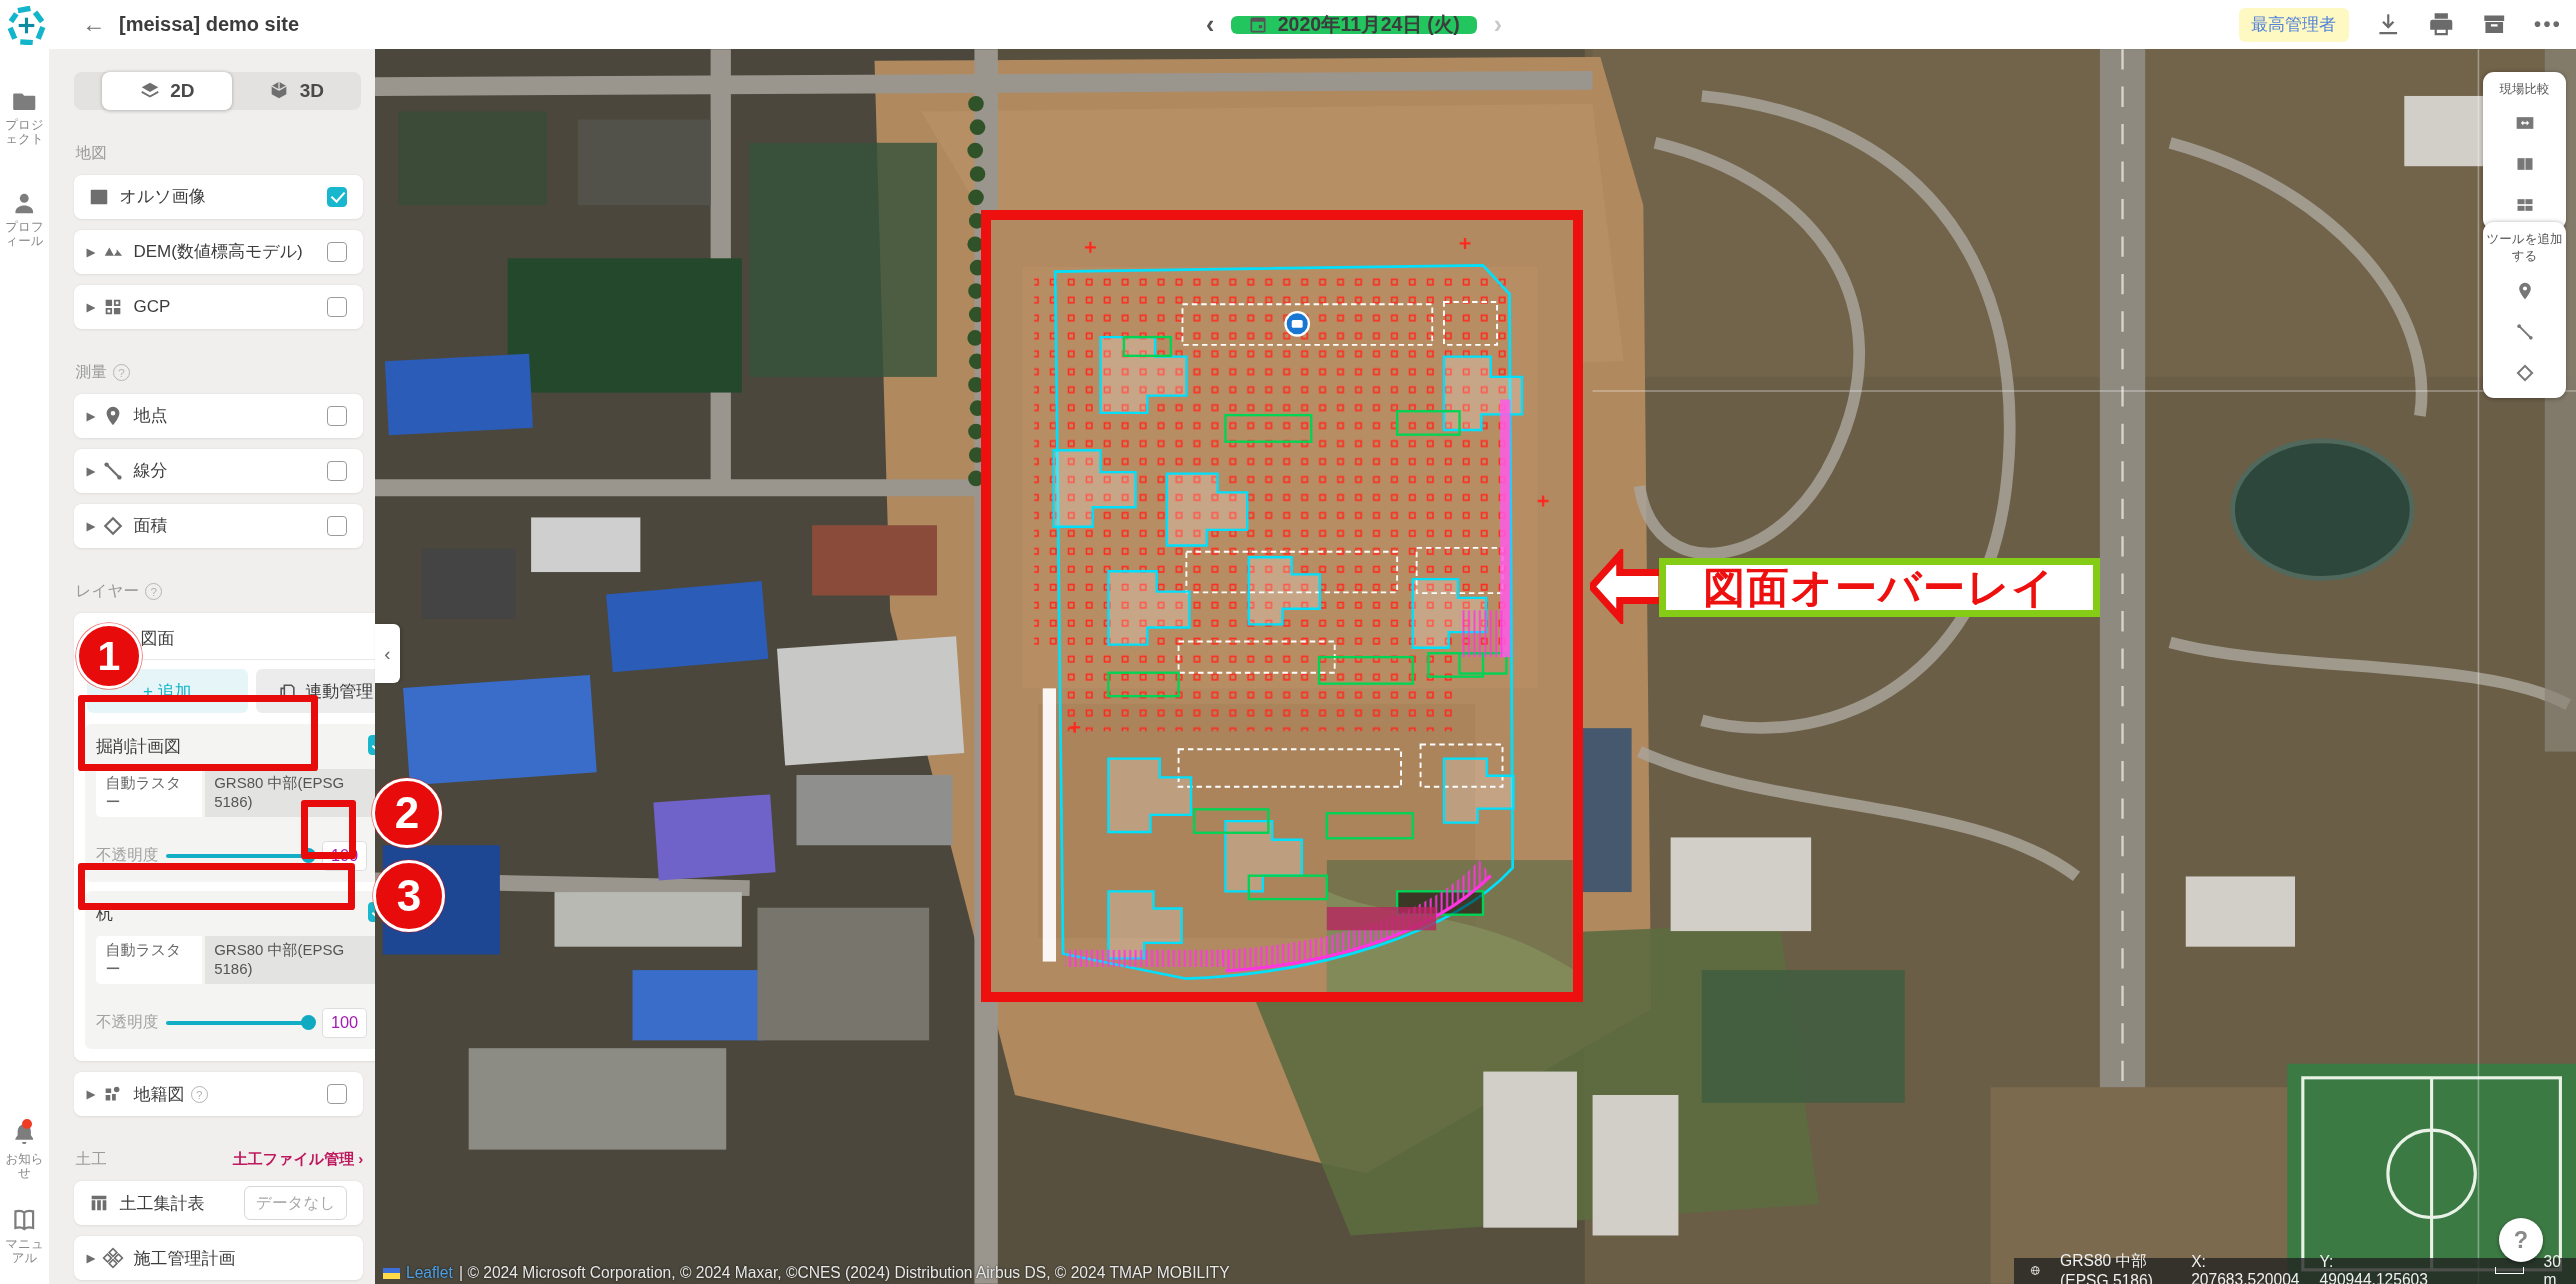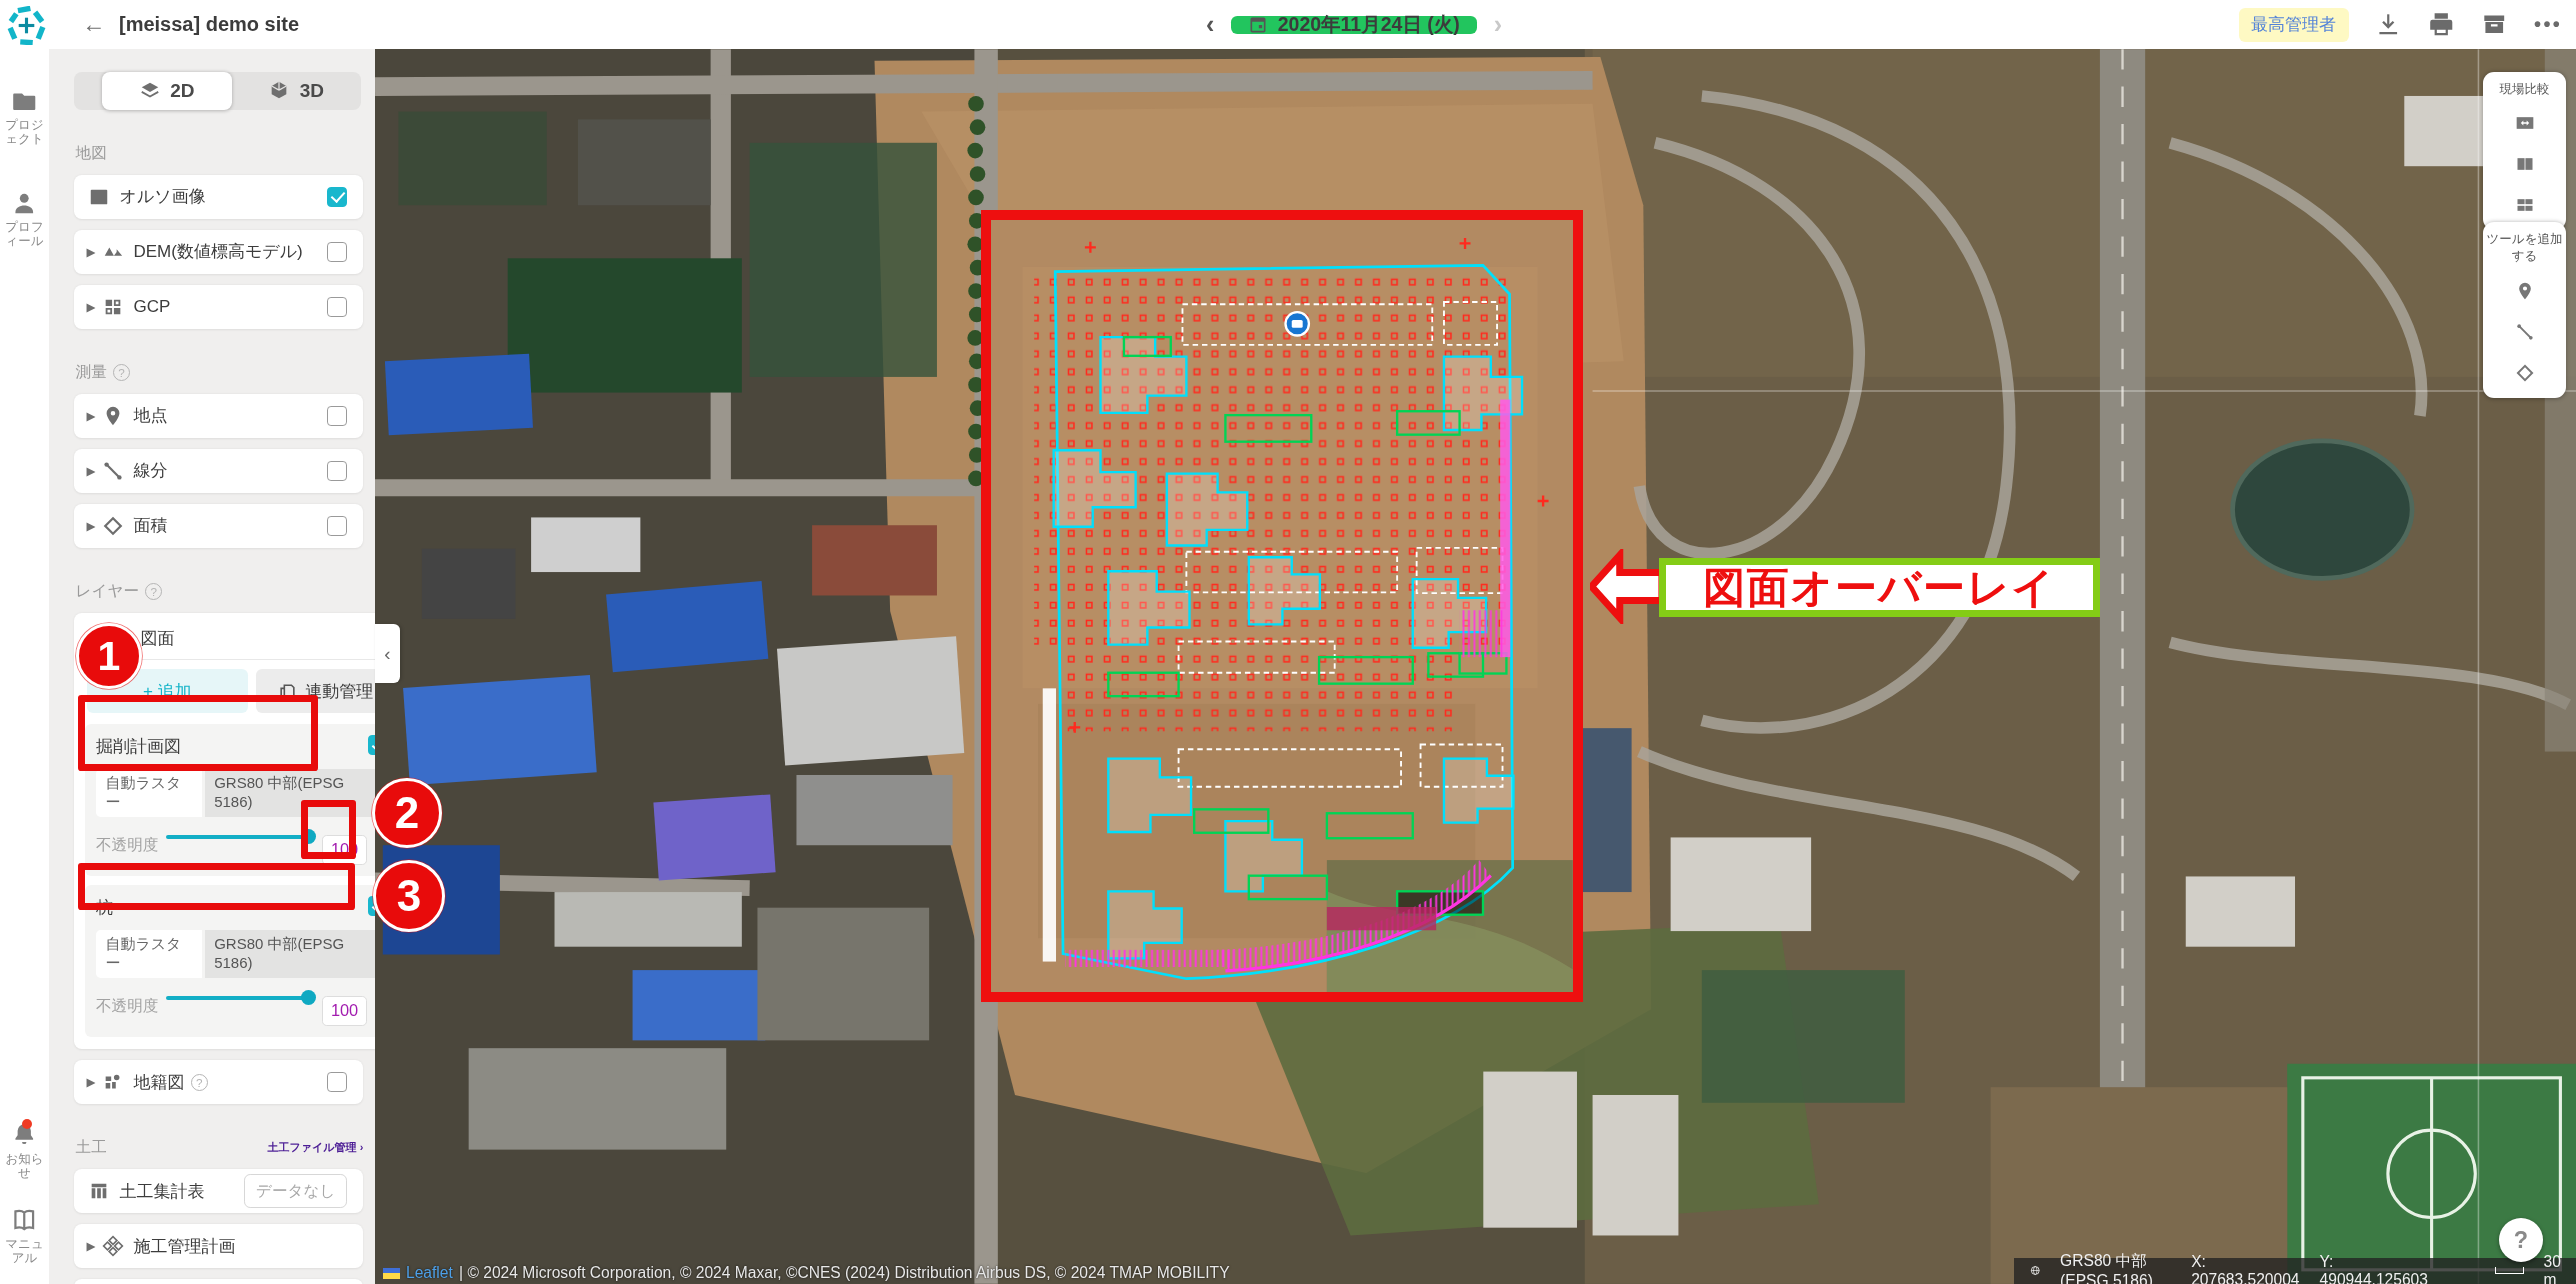--- a/index.html
+++ b/index.html
@@ -49,29 +49,29 @@
   .bc-btns { display:flex; gap:7.8px; margin:9.4px 1.6px 11px; }
   .btn-add { flex:1.15; background:#e6f6f8; color:#14b4c9; font-size:17px; border-radius:6.2px; height:44px; display:flex; align-items:center; justify-content:center; cursor:pointer; }
   .btn-sync { flex:1; background:#ececec; color:#3c3c3c; font-size:17px; border-radius:6.2px; height:44px; display:flex; align-items:center; justify-content:center; gap:7.8px; cursor:pointer; }
   .btn-sync svg { width:19px; height:19px; color:#555; }
   .sub-card { background:#f4f4f3; border-radius:6.2px; padding:11px 9.4px 11px 11px; margin-bottom:9.4px; }
   .sc-top { display:flex; align-items:flex-start; }
   .sc-name { font-size:17px; color:#3c3c3c; flex:1; }
   .chips { display:flex; gap:3.1px; margin-top:11px; }
   .chip-w { background:#fff; border-radius:4.7px 0 0 4.7px; font-size:15px; color:#666; padding:4.7px 9.4px; }
   .chip-g { background:#e3e3e2; border-radius:0 4.7px 4.7px 0; font-size:15px; color:#555; padding:4.7px 9.4px; }
-  .op-row { display:flex; align-items:flex-start; gap:7.8px; margin-top:18px; }
+  .op-row { display:flex; align-items:center; gap:7.8px; margin-top:24px; }
   .op-lab { font-size:15.6px; color:#a2a2a2; flex:none; }
   .track { position:relative; height:3.9px; background:#12aec6; border-radius:2.3px; flex:1; cursor:pointer; }
   .knob { position:absolute; right:-1.6px; top:-5.5px; width:15px; height:15px; background:#0fa9c2; border-radius:50%; }
   .op-val { width:45px; height:30px; background:#fff; border:0.8px solid #ddd; border-radius:4.7px; font-size:16.4px; color:#a21caf; display:flex; align-items:center; justify-content:center; }
   .op-unit { font-size:15px; color:#a2a2a2; }
   .ew-head { display:flex; align-items:center; margin:33px 0 11px 1.6px; }
   .ew-head .t { color:#9a9a9a; font-size:15.6px; flex:1; }
-  .ew-link { color:#4c1d95; font-size:11px; font-weight:bold; cursor:pointer; }
+  .ew-link { color:#be185d; font-size:15px; font-weight:bold; cursor:pointer; }
   .nodata { border:0.8px solid #d7d7d7; border-radius:6.2px; color:#a8a8a8; font-size:15.6px; padding:5.5px 11px; }
 
   .collapse-tab { position:absolute; left:375px; top:624px; width:25px; height:59px; background:#fff; border-radius:0 6.2px 6.2px 0; box-shadow:1.6px 0 3.1px rgba(0,0,0,.15); z-index:22; display:flex; align-items:center; justify-content:center; color:#666; font-size:19px; cursor:pointer; }
 
   
   .map { position:absolute; left:375px; top:49px; width:2201px; height:1235px; overflow:hidden; background:#57503f; }
   .map > svg.base { position:absolute; left:0; top:0; }
 
   .overlay-frame { position:absolute; left:606px; top:161px; width:602px; height:792px; border:10px solid #ee0f0f; z-index:5; background:#b28a62; }
   .overlay-frame svg { position:absolute; left:0; top:0; }

